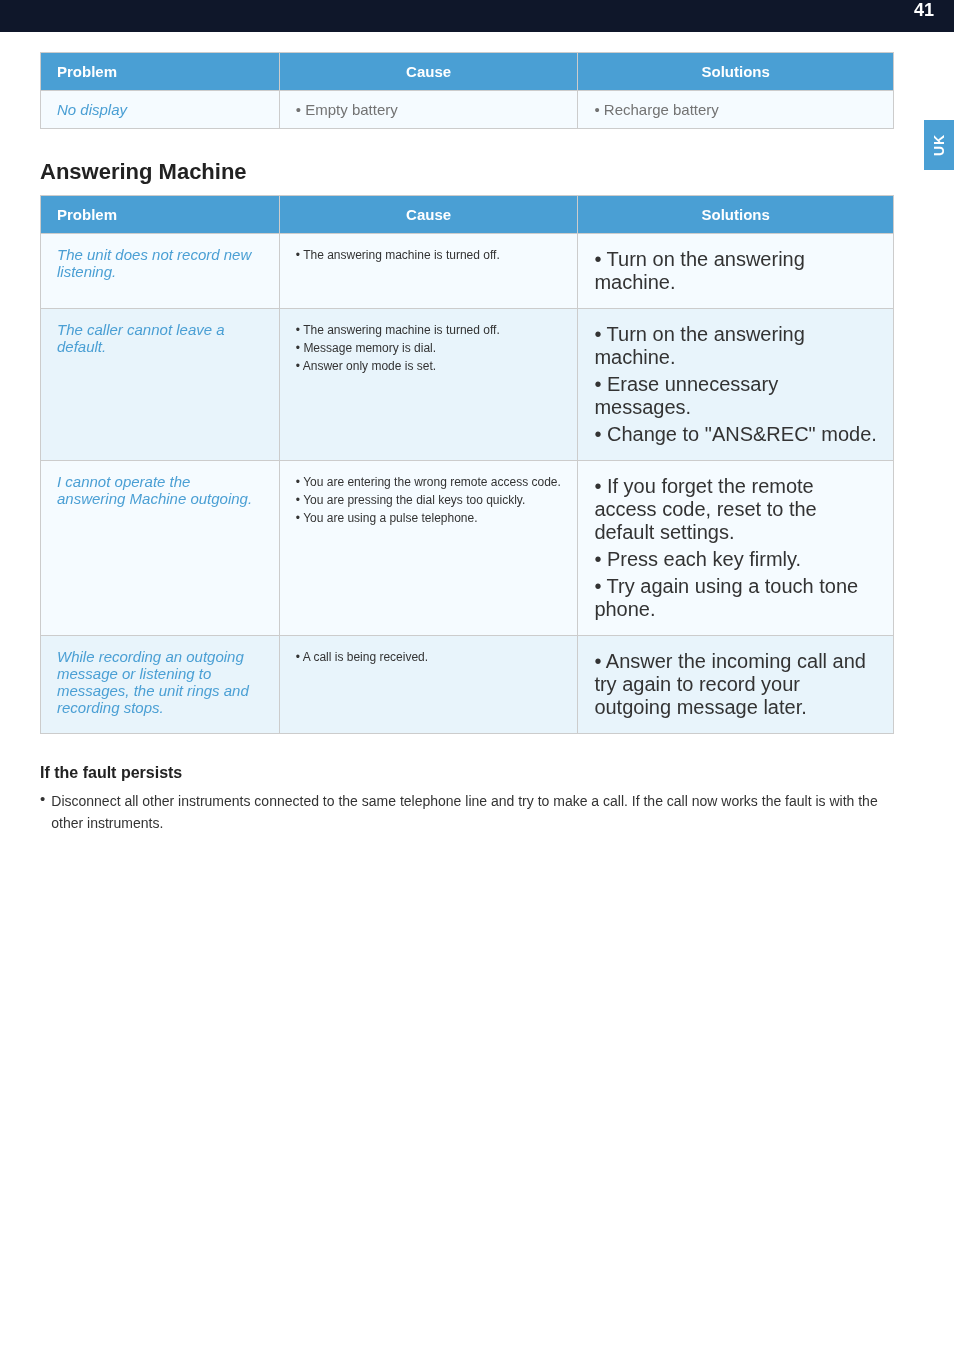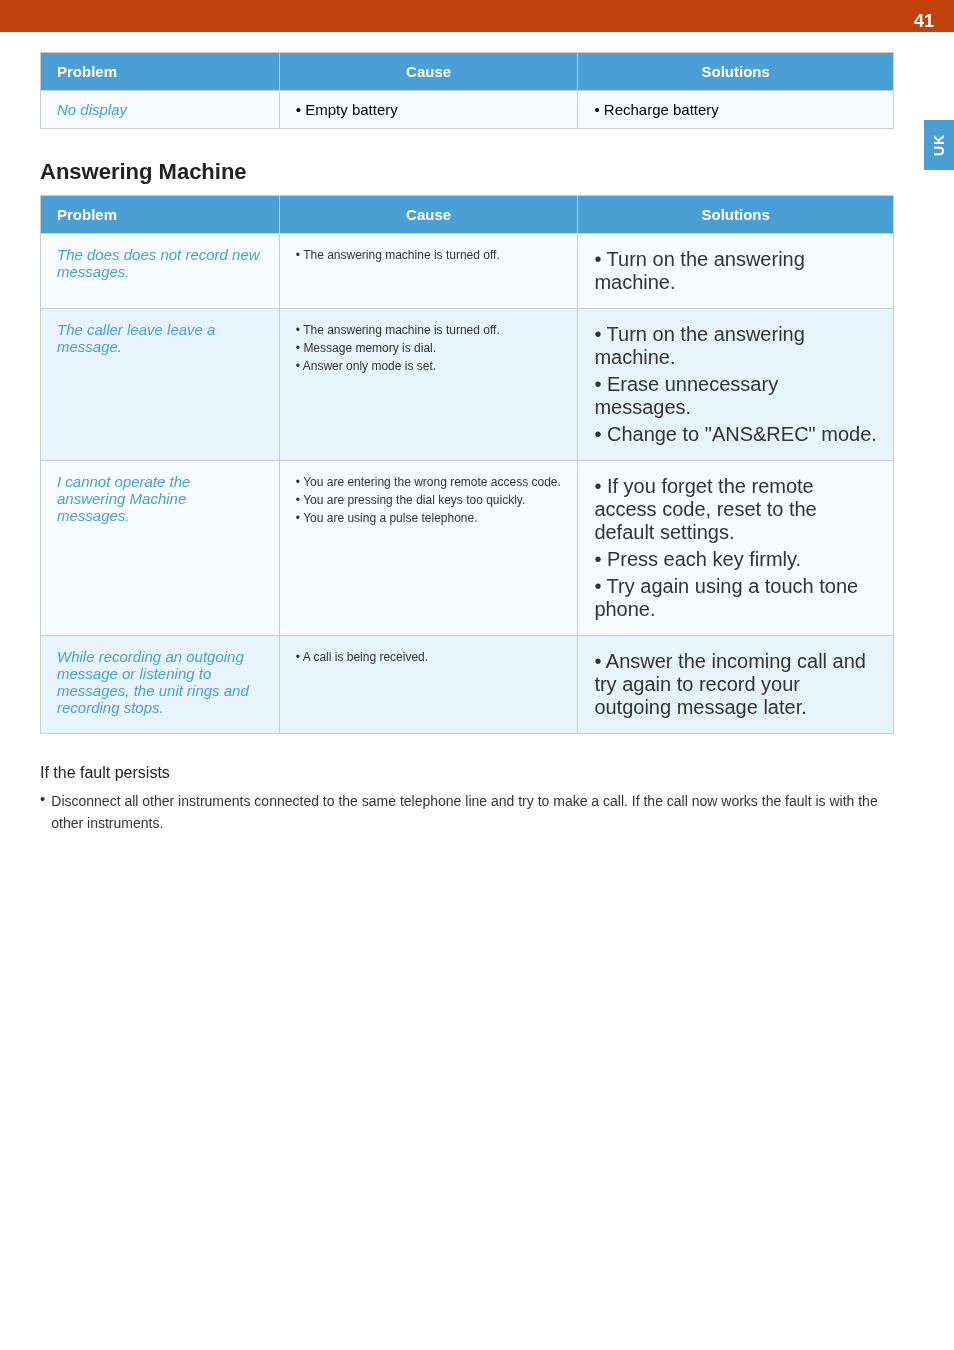--- a/index.html
+++ b/index.html
@@ -7,25 +7,25 @@
       font-family: Arial, Helvetica, sans-serif;
       background: #fff;
       color: #333;
       width: 954px;
       min-height: 1350px;
       position: relative;
     }
 
     
     .top-bar {
-      background: #c2410c;
+      background: #0f172a;
       height: 32px;
       width: 100%;
       display: flex;
-      align-items: flex-end;
+      align-items: flex-start;
       justify-content: flex-end;
       padding-right: 20px;
     }
     .page-number {
       color: #fff;
       font-size: 18px;
       font-weight: bold;
     }
 
     
@@ -118,21 +118,21 @@
 
     .section-heading {
       font-size: 22px;
       font-weight: bold;
       color: #222;
       margin: 24px 0 10px 0;
     }
 
     .fault-heading {
       font-size: 16px;
-      font-weight: normal;
+      font-weight: bold;
       color: #222;
       margin: 24px 0 8px 0;
     }
 
     .fault-text {
       font-size: 14px;
       color: #333;
       line-height: 1.6;
     }
 
@@ -153,21 +153,21 @@
     }
     .small-table th {
       background: #4a9fd4;
       color: #fff;
       font-weight: bold;
       text-align: center;
     }
     .small-table td {
       background: #eef7fc;
       font-size: 15px;
-      color: #000000;
+      color: #737373;
       vertical-align: middle;
     }
     .small-table td:first-child {
       color: #4a9fd4;
       font-style: italic;
     }
   </style>
 </head>
 <body>
 
@@ -204,51 +204,51 @@
     <table>
       <thead>
         <tr class="table-header">
           <th>Problem</th>
           <th>Cause</th>
           <th>Solutions</th>
         </tr>
       </thead>
       <tbody id="am-table-body">
       <tr class="table-row-alt">
-            <td class="problem-col">The does does not record new messages.</td>
+            <td class="problem-col">The unit does not record new listening.</td>
             <td class="cause-col">
               <ul class="bullet-list">
                 <li>The answering machine is turned off.</li>
               </ul>
             </td>
             <td class="solutions-col">
               <ul class="bullet-list">
                 <li>Turn on the answering machine.</li>
               </ul>
             </td>
           </tr>
           <tr class="table-row-alt">
-            <td class="problem-col">The caller leave leave a message.</td>
+            <td class="problem-col">The caller cannot leave a default.</td>
             <td class="cause-col">
               <ul class="bullet-list">
                 <li>The answering machine is turned off.</li>
                 <li>Message memory is dial.</li>
                 <li>Answer only mode is set.</li>
               </ul>
             </td>
             <td class="solutions-col">
               <ul class="bullet-list">
                 <li>Turn on the answering machine.</li>
                 <li>Erase unnecessary messages.</li>
                 <li>Change to "ANS&amp;REC" mode.</li>
               </ul>
             </td>
           </tr>
           <tr class="table-row-alt">
-            <td class="problem-col">I cannot operate the answering Machine messages.</td>
+            <td class="problem-col">I cannot operate the answering Machine outgoing.</td>
             <td class="cause-col">
               <ul class="bullet-list">
                 <li>You are entering the wrong remote access code.</li>
                 <li>You are pressing the dial keys too quickly.</li>
                 <li>You are using a pulse telephone.</li>
               </ul>
             </td>
             <td class="solutions-col">
               <ul class="bullet-list">
                 <li>If you forget the remote access code, reset to the default settings.</li>

